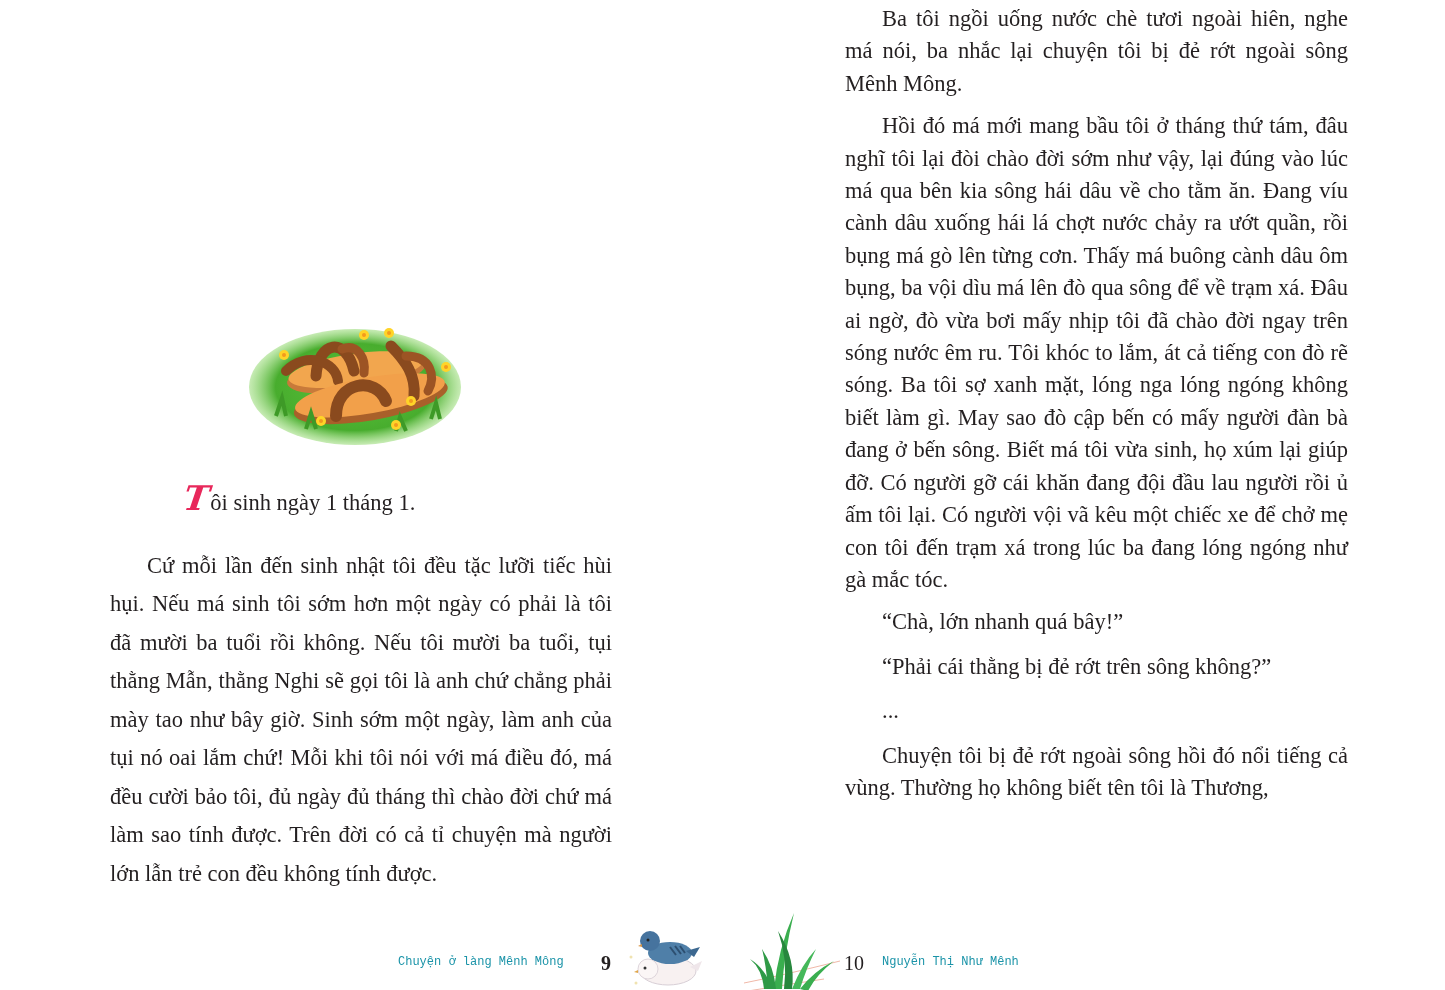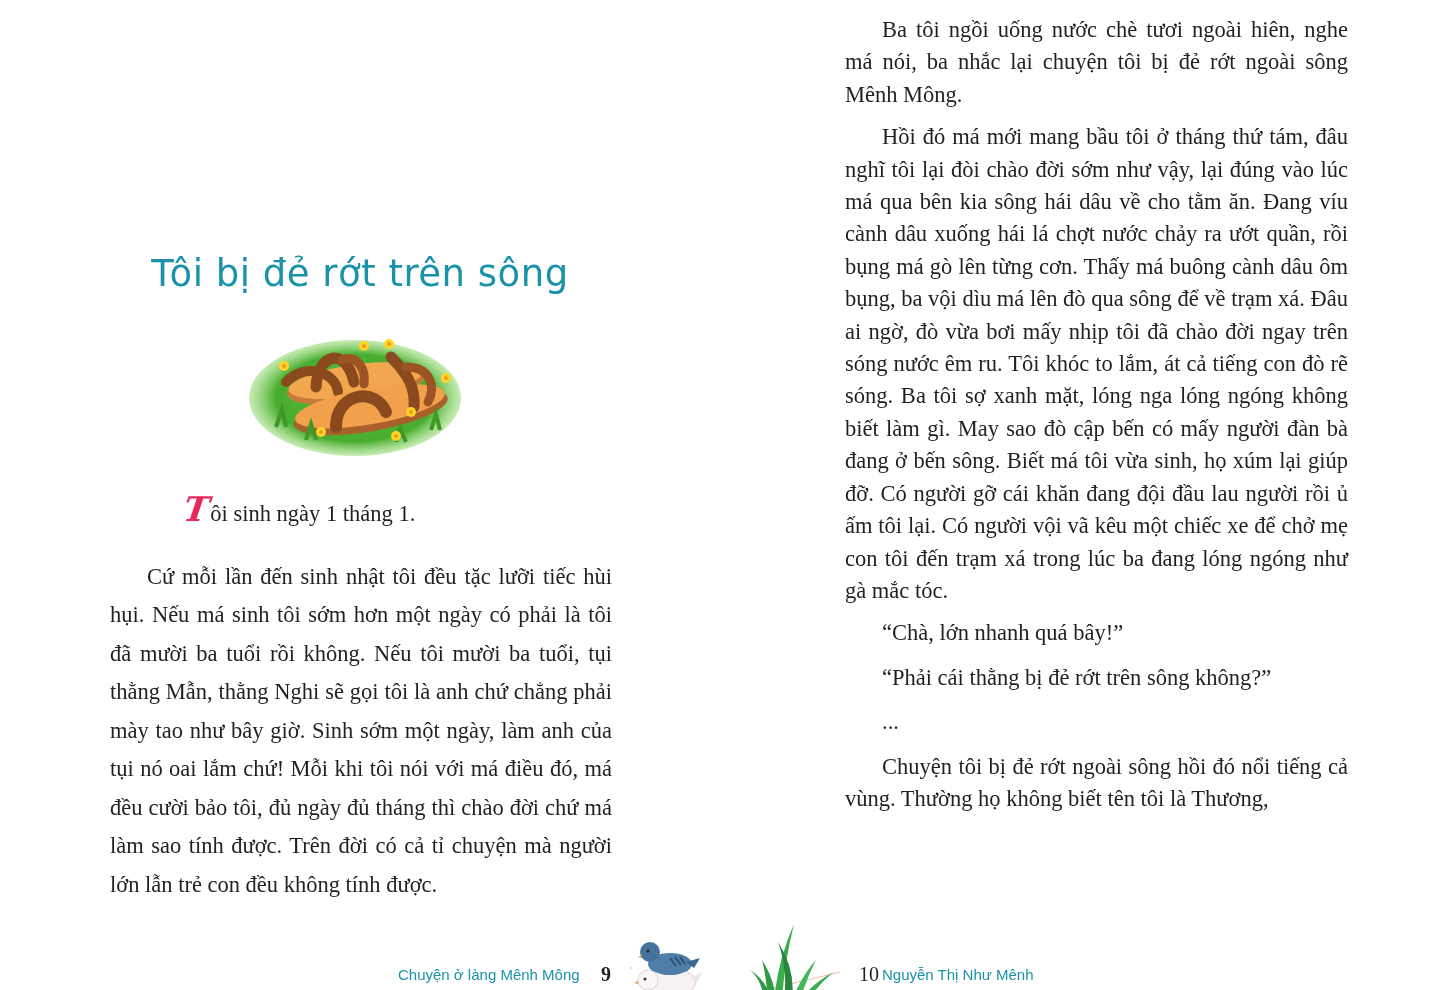--- a/index.html
+++ b/index.html
@@ -1,19 +1,19 @@
 <!DOCTYPE html>
 <html><head>
   <meta charset="utf-8">
   <style>
     * { box-sizing: border-box; margin: 0; padding: 0; }
     html, body { width: 1445px; height: 990px; background: #ffffff; overflow: hidden; }
     body { position: relative; font-family: "DejaVu Serif", "Liberation Serif", serif; color: #231f20; }
 
-    .page { position: absolute; top: 16px; height: 732px; }
+    .page { position: absolute; top: 5px; height: 732px; }
     .page-left { left: 0; width: 722px; }
     .page-right { left: 722px; width: 723px; }
 
     
     .chapter-title {
       position: absolute; left: 140px; top: 236px; width: 440px; text-align: center;
       font-family: "DejaVu Sans", "Liberation Sans", sans-serif;
       font-size: 37px; letter-spacing: 0.5px; color: #1a93a8; font-weight: normal;
     }
 
@@ -34,40 +34,39 @@
     .quote { padding-left: 37px; margin-bottom: 12px; text-align: left; }
     .first-para { text-indent: 37px; margin-bottom: 11px; }
     .drop-cap {
       font-family: "DejaVu Serif", "Liberation Serif", serif; font-style: italic; font-weight: bold;
       color: #e8285b; font-size: 34px; line-height: 1; display: inline-block; margin-right: 1px;
       transform: skewX(-8deg);
     }
 
     
     .footer-title {
-      position: absolute; font-family: Liberation Sans, sans-serif;
-      font-size: 15px; color: #1a93a8;
+      position: absolute; font-family: Liberation Mono, monospace;
+      font-size: 12px; color: #1a93a8;
     }
     .footer-num {
       position: absolute; font-family: "Liberation Serif", "DejaVu Serif", serif;
       font-size: 20px; font-weight: bold; color: #231f20;
     }
     .left-footer-title { left: 398px; top: 950px; }
     .left-footer-num { left: 601px; top: 947px; }
-    .right-footer-num { left: 122px; top: 947px; font-weight: normal; font-size: 20px; margin-left: 15px; }
+    .right-footer-num { left: 122px; top: 947px; font-weight: normal; font-size: 20px; }
     .right-footer-title { left: 160px; top: 950px; }
 
     .birds { position: absolute; left: 626px; top: 918px; width: 80px; height: 70px; }
     .grass { position: absolute; left: 744px; top: 904px; width: 100px; height: 86px; }
   </style>
 </head>
 <body>
 
 <div class="page page-left">
-  <h1 class="chapter-title">Tôi bị đẻ rớt trên sông</h1>
 
   <div class="illustration">
     <svg width="218" height="128" viewBox="0 0 218 128">
       <defs>
         <radialGradient id="grassG" cx="50%" cy="50%" r="50%">
           <stop offset="0%" stop-color="#5cc23a"></stop>
           <stop offset="75%" stop-color="#48ad2e"></stop>
           <stop offset="100%" stop-color="#8fd86a" stop-opacity="0.5"></stop>
         </radialGradient>
       </defs>

